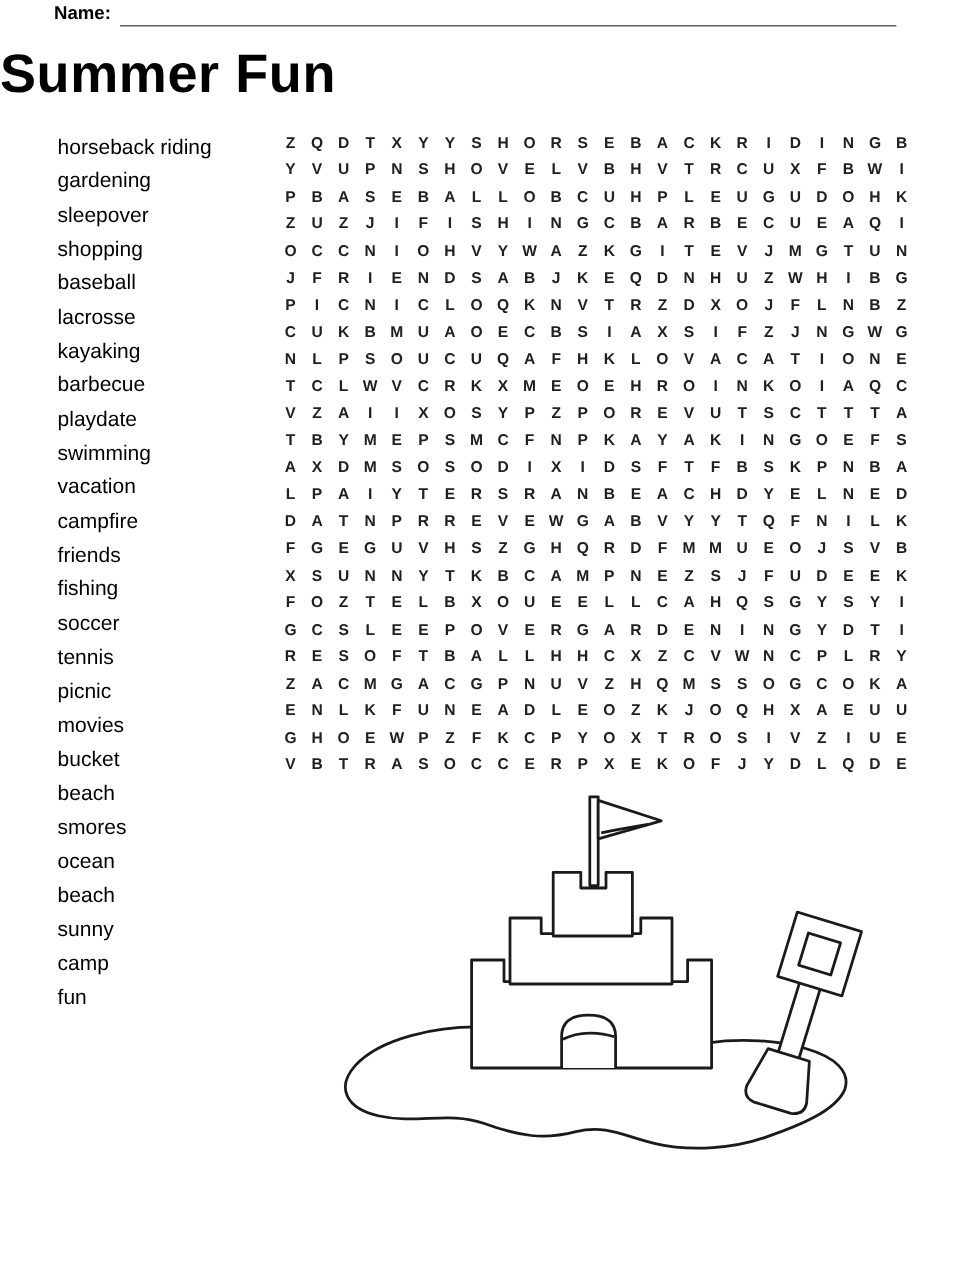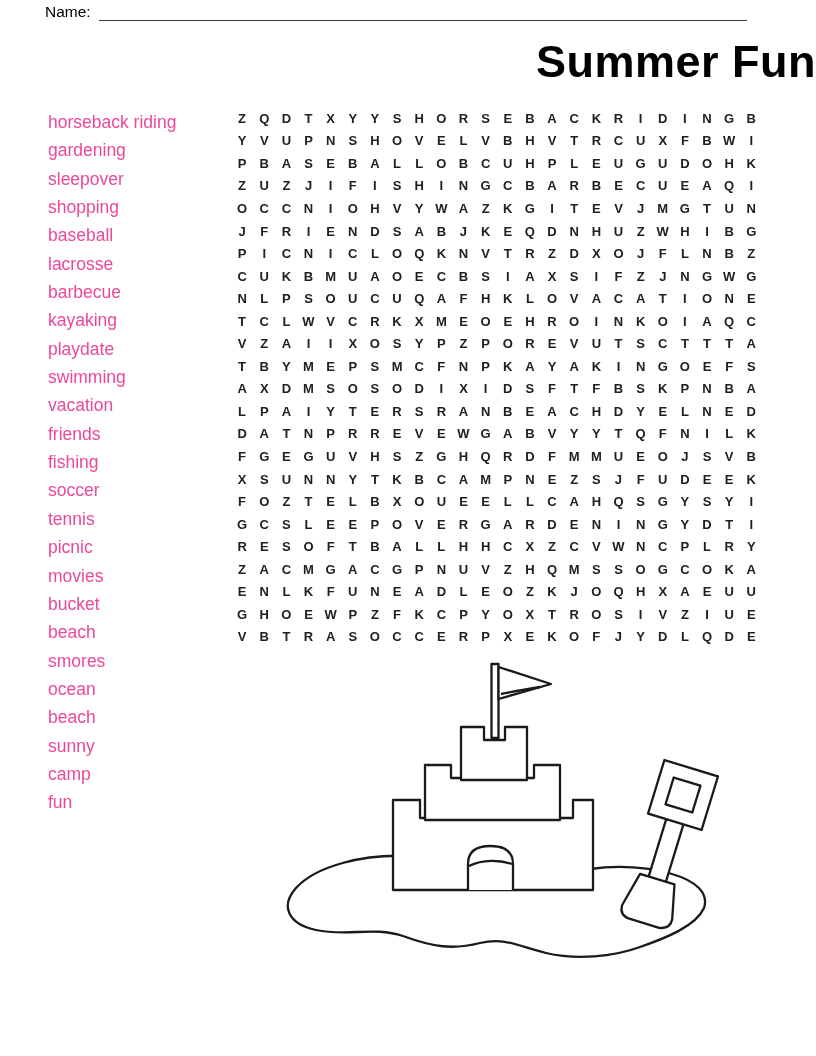--- a/index.html
+++ b/index.html
@@ -6,39 +6,39 @@
   .page{
     position:relative;
     width:816px;height:1056px;
     background:#ffffff;
     font-family:"Liberation Sans", sans-serif;
     color:#111;
     overflow:hidden;
   }
   .name-row{
     position:absolute;left:45px;top:2px;width:702px;
-    display:flex;align-items:flex-start;
+    display:flex;align-items:center;font-weight:bold;
   }
   .name-label{
     font-size:15.5px;color:#000;line-height:20px;white-space:nowrap;
   }
   .name-line{
     display:inline-block;flex:1;height:18px;margin-left:8px;
     border-bottom:1.6px solid #3a3a3a;
   }
   .title{
     position:absolute;left:0;top:36px;width:816px;margin:0;
-    text-align:right;
+    text-align:left;
     font-size:45px;font-weight:600;letter-spacing:0.5px;color:#000;
   }
   .words{
     position:absolute;left:48px;top:108px;width:185px;
   }
   .word{
-    font-size:17.5px;line-height:28.35px;color:#ec4899;white-space:nowrap;
+    font-size:17.5px;line-height:28.35px;color:#000000;white-space:nowrap;
   }
   .grid{
     position:absolute;left:231px;top:107px;
     display:grid;
     grid-template-columns:repeat(24,22.15px);
     grid-auto-rows:22.55px;
   }
   .cell{
     display:flex;align-items:center;justify-content:center;
     font-size:13px;font-weight:600;color:#202020;
@@ -60,25 +60,26 @@
 
   <h1 class="title">Summer Fun</h1>
 
   <div class="words">
       <div class="word">horseback riding</div>
       <div class="word">gardening</div>
       <div class="word">sleepover</div>
       <div class="word">shopping</div>
       <div class="word">baseball</div>
       <div class="word">lacrosse</div>
+      <div class="word">kayaking</div>
       <div class="word">barbecue</div>
-      <div class="word">kayaking</div>
       <div class="word">playdate</div>
       <div class="word">swimming</div>
       <div class="word">vacation</div>
+      <div class="word">campfire</div>
       <div class="word">friends</div>
       <div class="word">fishing</div>
       <div class="word">soccer</div>
       <div class="word">tennis</div>
       <div class="word">picnic</div>
       <div class="word">movies</div>
       <div class="word">bucket</div>
       <div class="word">beach</div>
       <div class="word">smores</div>
       <div class="word">ocean</div>

